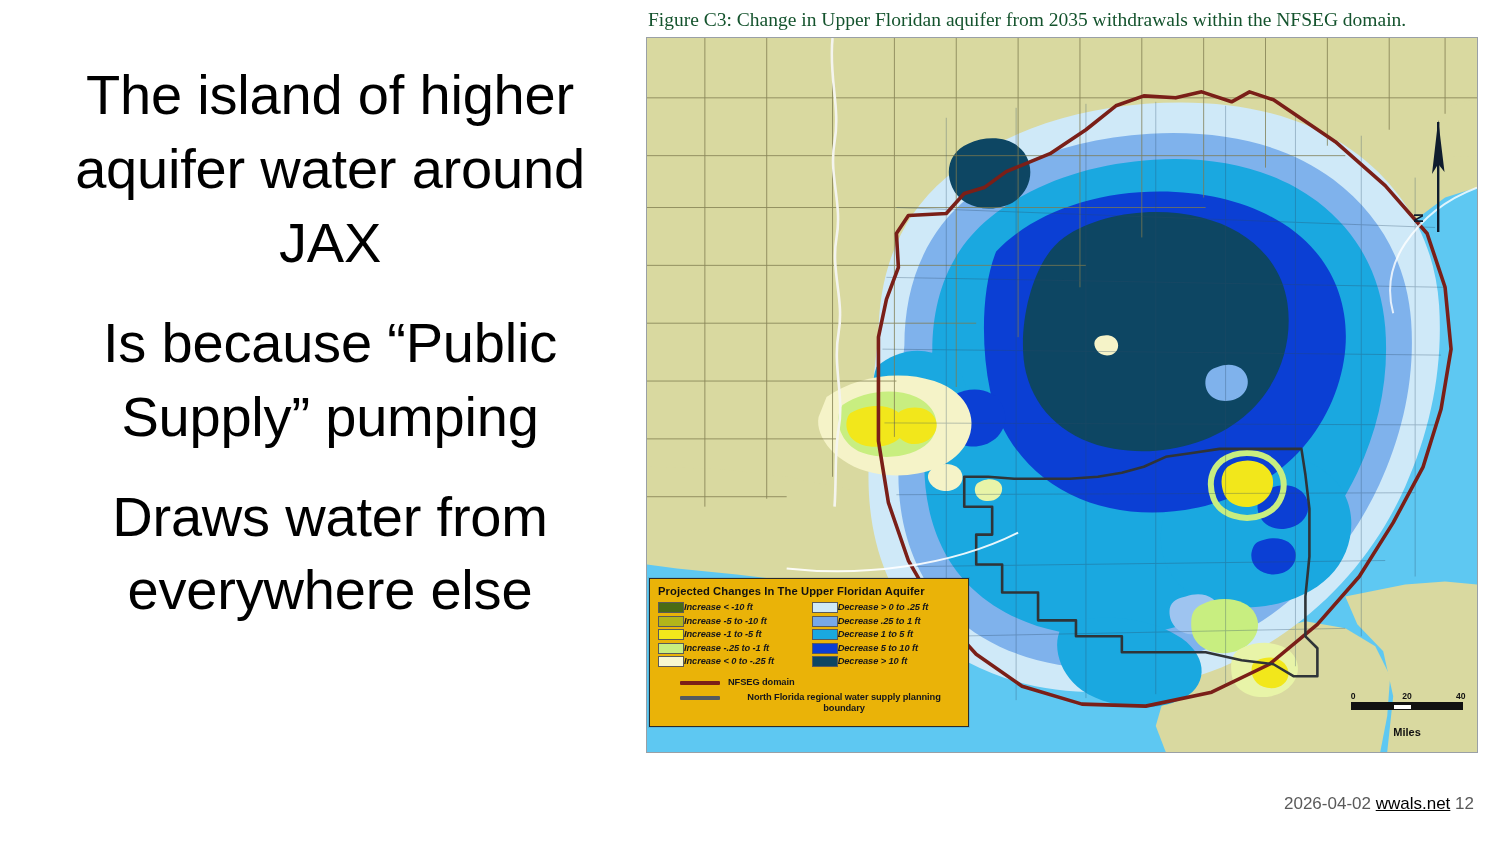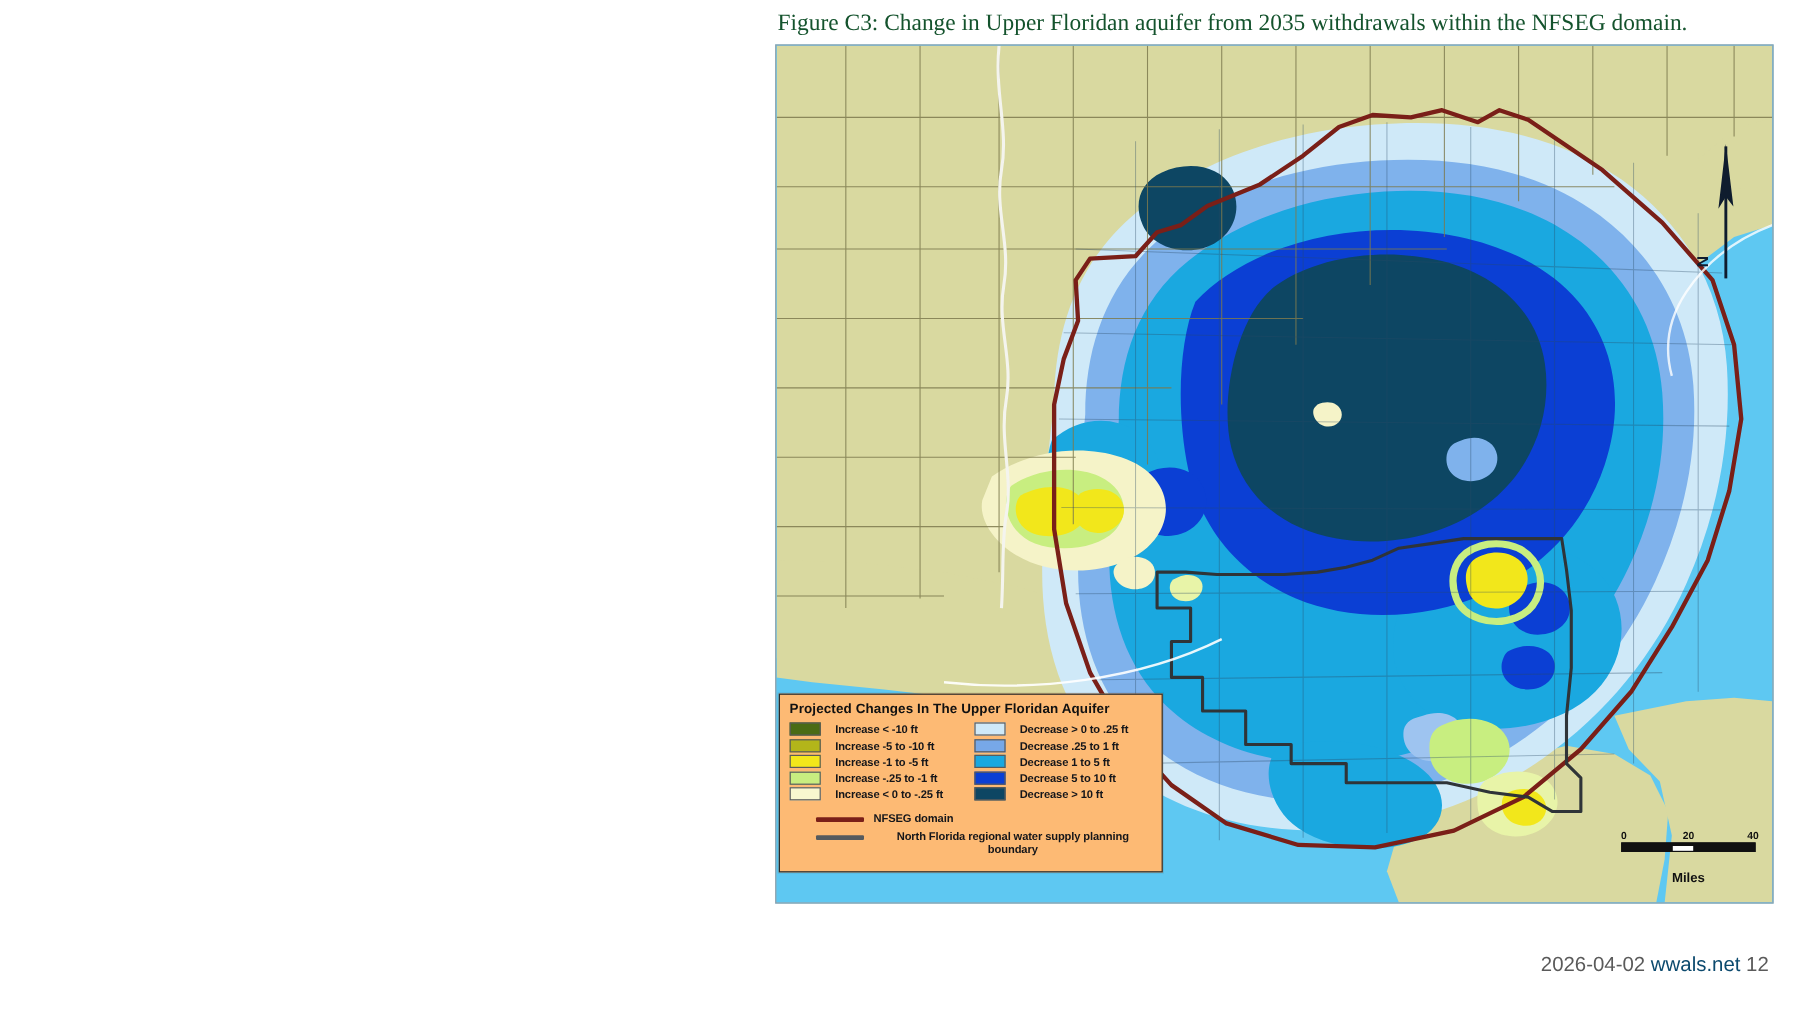--- a/index.html
+++ b/index.html
@@ -70,42 +70,43 @@
     background: #5ec8f2;
   }
   #map-svg { display: block; width: 100%; height: 100%; }
 
   
   #map-legend {
     position: absolute;
     left: 2px;
     top: 540px;
     width: 320px;
-    background: #fdba74;
+    background: #eab308;
     border: 1.5px solid #2b2b2b;
     box-sizing: border-box;
     padding: 6px 8px 8px 8px;
     font-family: "Liberation Sans", sans-serif;
     box-shadow: 0 0 0 1px rgba(0,0,0,0.08);
   }
   #legend-title {
     font-size: 11.2px;
     font-weight: bold;
     color: #111;
     letter-spacing: 0.1px;
     margin-bottom: 5px;
     white-space: nowrap;
   }
   .legend-cols { display: flex; gap: 6px; }
   .legend-col { flex: 1 1 auto; }
   .legend-row {
     display: flex;
-    align-items: flex-end;
-    gap: 12px;
+    align-items: flex-start;
+    gap: 0;
     margin-bottom: 2.5px;
+    font-style: italic;
   }
   .swatch {
     width: 26px;
     height: 11px;
     border: 1px solid #5a5a5a;
     box-sizing: border-box;
     flex: 0 0 auto;
   }
   .legend-label {
     font-size: 9.3px;
@@ -174,29 +175,35 @@
   #footer {
     position: absolute;
     right: 26px;
     bottom: 30px;
     font-family: "Liberation Sans", sans-serif;
     font-size: 17px;
     color: #5a5a5a;
     white-space: nowrap;
   }
   #footer-link {
-    color: #0c4a6e;
+    color: #000000;
+    text-decoration: underline;
     cursor: pointer;
   }
 </style>
 </head>
 <body>
 
 <div id="slide">
 
+  <div id="text-column">
+    <p class="bullet">The island of higher aquifer water around JAX</p>
+    <p class="bullet">Is because “Public Supply” pumping</p>
+    <p class="bullet">Draws water from everywhere else</p>
+  </div>
 
   <div id="figure">
 
     <div id="figure-caption">Figure C3: Change in Upper Floridan aquifer from 2035 withdrawals within the NFSEG domain.</div>
 
     <div id="map-frame">
 
       <svg id="map-svg" viewBox="0 0 832 716" preserveAspectRatio="none">
         <defs>
           <clipPath id="frameClip">

